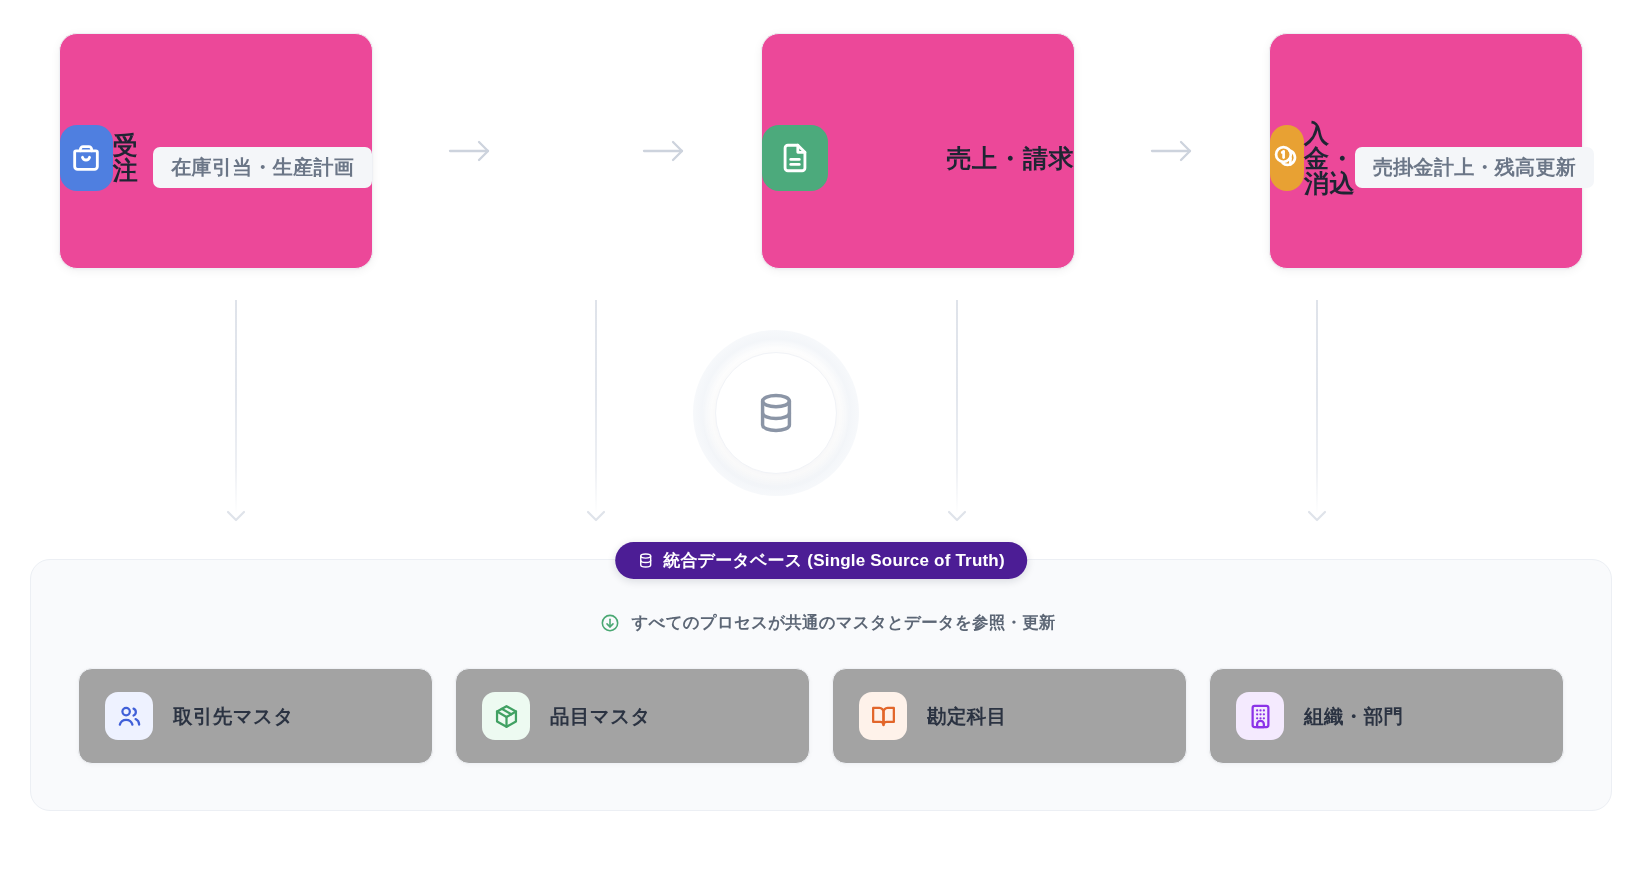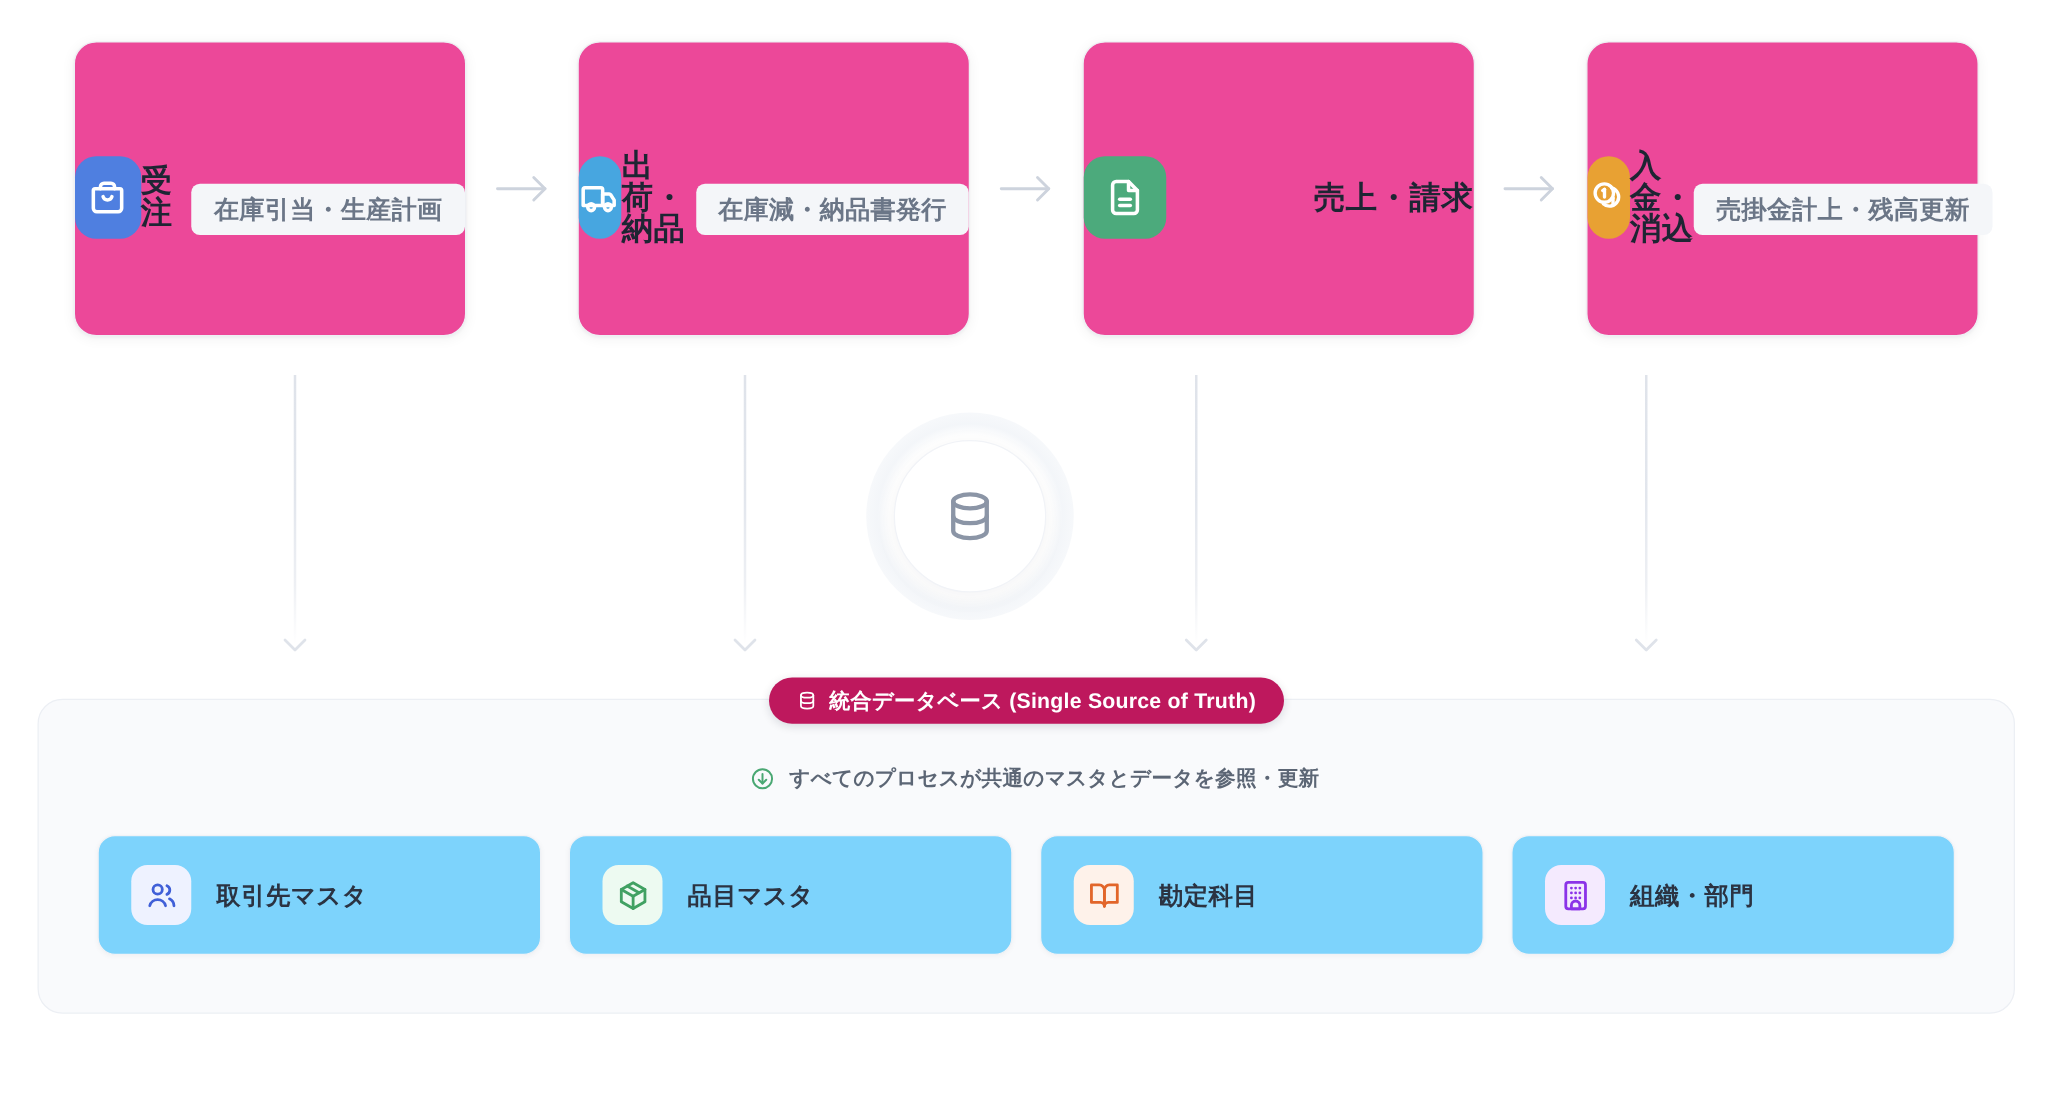--- a/index.html
+++ b/index.html
@@ -145,21 +145,21 @@
     border: 1px solid #eceff4;
     border-radius: 20px;
   }
 
   .db-badge {
     position: absolute;
     left: 50%;
     transform: translateX(-50%);
     top: 542px;
     height: 37px;
-    background: #be185d;
+    background: #4c1d95;
     border-radius: 19px;
     display: flex;
     align-items: center;
     gap: 9px;
     padding: 0 22px;
     color: #ffffff;
     font-size: 17px;
     font-weight: 700;
     letter-spacing: 0.2px;
     white-space: nowrap;
@@ -190,21 +190,21 @@
     position: absolute;
     left: 78px;
     top: 668px;
     width: 1486px;
     display: flex;
     gap: 22px;
   }
   .master-card {
     flex: 1 1 0;
     height: 96px;
-    background: #7dd3fc;
+    background: #a3a3a3;
     border: 1px solid #f0f2f6;
     border-radius: 14px;
     box-shadow: 0 1px 4px rgba(15, 23, 42, 0.035);
     display: flex;
     align-items: center;
     padding-left: 26px;
     gap: 20px;
   }
   .master-icon {
     width: 48px;
@@ -242,32 +242,20 @@
       <div class="proc-tag">在庫引当・生産計画</div>
     </div>
 
     <div class="flow-arrow">
       <svg width="46" height="24" viewBox="0 0 46 24" fill="none" stroke="currentColor" stroke-width="2.3" stroke-linecap="round" stroke-linejoin="round">
         <path d="M3 12h38"></path>
           <path d="M32 3l9 9-9 9"></path>
       </svg>
     </div>
 
-    <div class="process-card">
-      <div class="proc-icon" style="background:#47a6e0;">
-        <svg width="34" height="34" viewBox="0 0 24 24" fill="none" stroke="#ffffff" stroke-width="2" stroke-linecap="round" stroke-linejoin="round">
-          <path d="M2.5 7.5a1 1 0 0 1 1-1h9a1 1 0 0 1 1 1v9h-11z"></path>
-          <path d="M13.5 10h3.7a1 1 0 0 1 .83.45L20 13.5v3h-6.5z"></path>
-          <circle cx="7" cy="17.5" r="1.9"></circle>
-          <circle cx="16.5" cy="17.5" r="1.9"></circle>
-        </svg>
-      </div>
-      <div class="proc-title">出荷・納品</div>
-      <div class="proc-tag">在庫減・納品書発行</div>
-    </div>
 
     <div class="flow-arrow">
       <svg width="46" height="24" viewBox="0 0 46 24" fill="none" stroke="currentColor" stroke-width="2.3" stroke-linecap="round" stroke-linejoin="round">
         <path d="M3 12h38"></path>
           <path d="M32 3l9 9-9 9"></path>
       </svg>
     </div>
 
     <div class="process-card">
       <div class="proc-icon" style="background:#4caa7c;">

